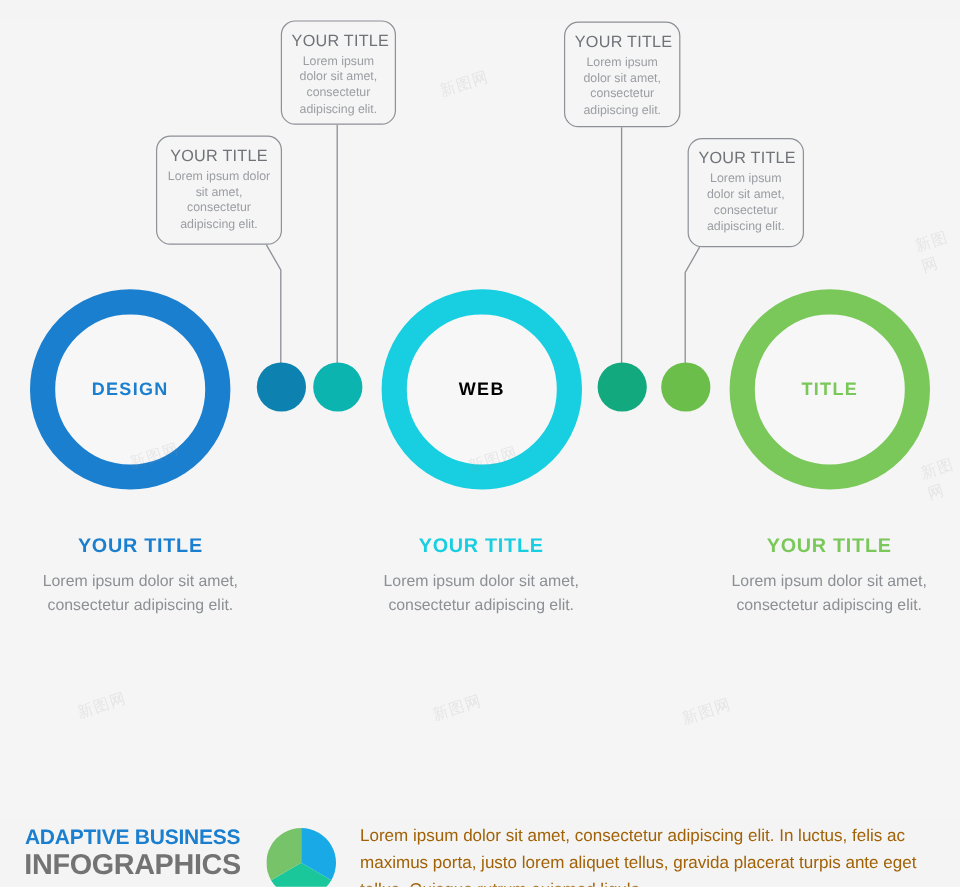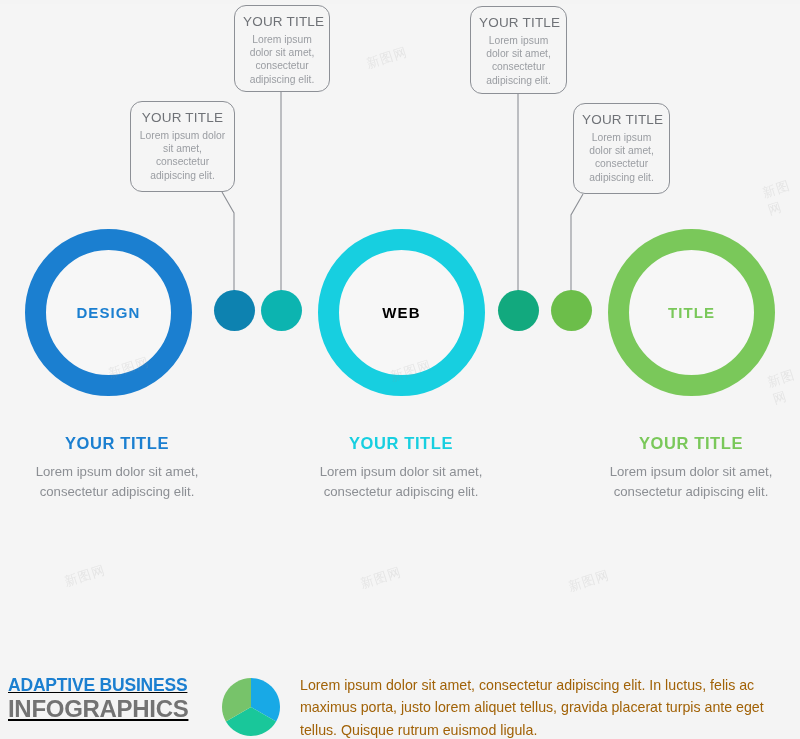--- a/index.html
+++ b/index.html
@@ -10,21 +10,21 @@
   body {
     width: 800px;
     height: 739px;
     background: #f4f4f4;
     font-family: "Liberation Sans", sans-serif;
     overflow: hidden;
     position: relative;
   }
   #stage {
     position: absolute;
-    left: 0; top: 4px;
+    left: 0; top: 16px;
     width: 800px;
     height: 666px;
     background: #f5f5f5;
   }
 
   
   .callout {
     position: absolute;
     box-sizing: border-box;
     border: 1.2px solid #8d9096;
@@ -101,22 +101,21 @@
     left: 0;
     top: 663px;
     width: 800px;
     height: 76px;
   }
   #brand {
     position: absolute;
     left: 8px;
     top: 8px;
     width: 205px;
-    text-align: left;
-    text-decoration: underline;
+    text-align: center;
   }
   #brand .brand-l1 {
     font-size: 17.5px;
     font-weight: bold;
     color: #1b7fd0;
     letter-spacing: -0.2px;
     line-height: 21px;
   }
   #brand .brand-l2 {
     font-size: 24px;

